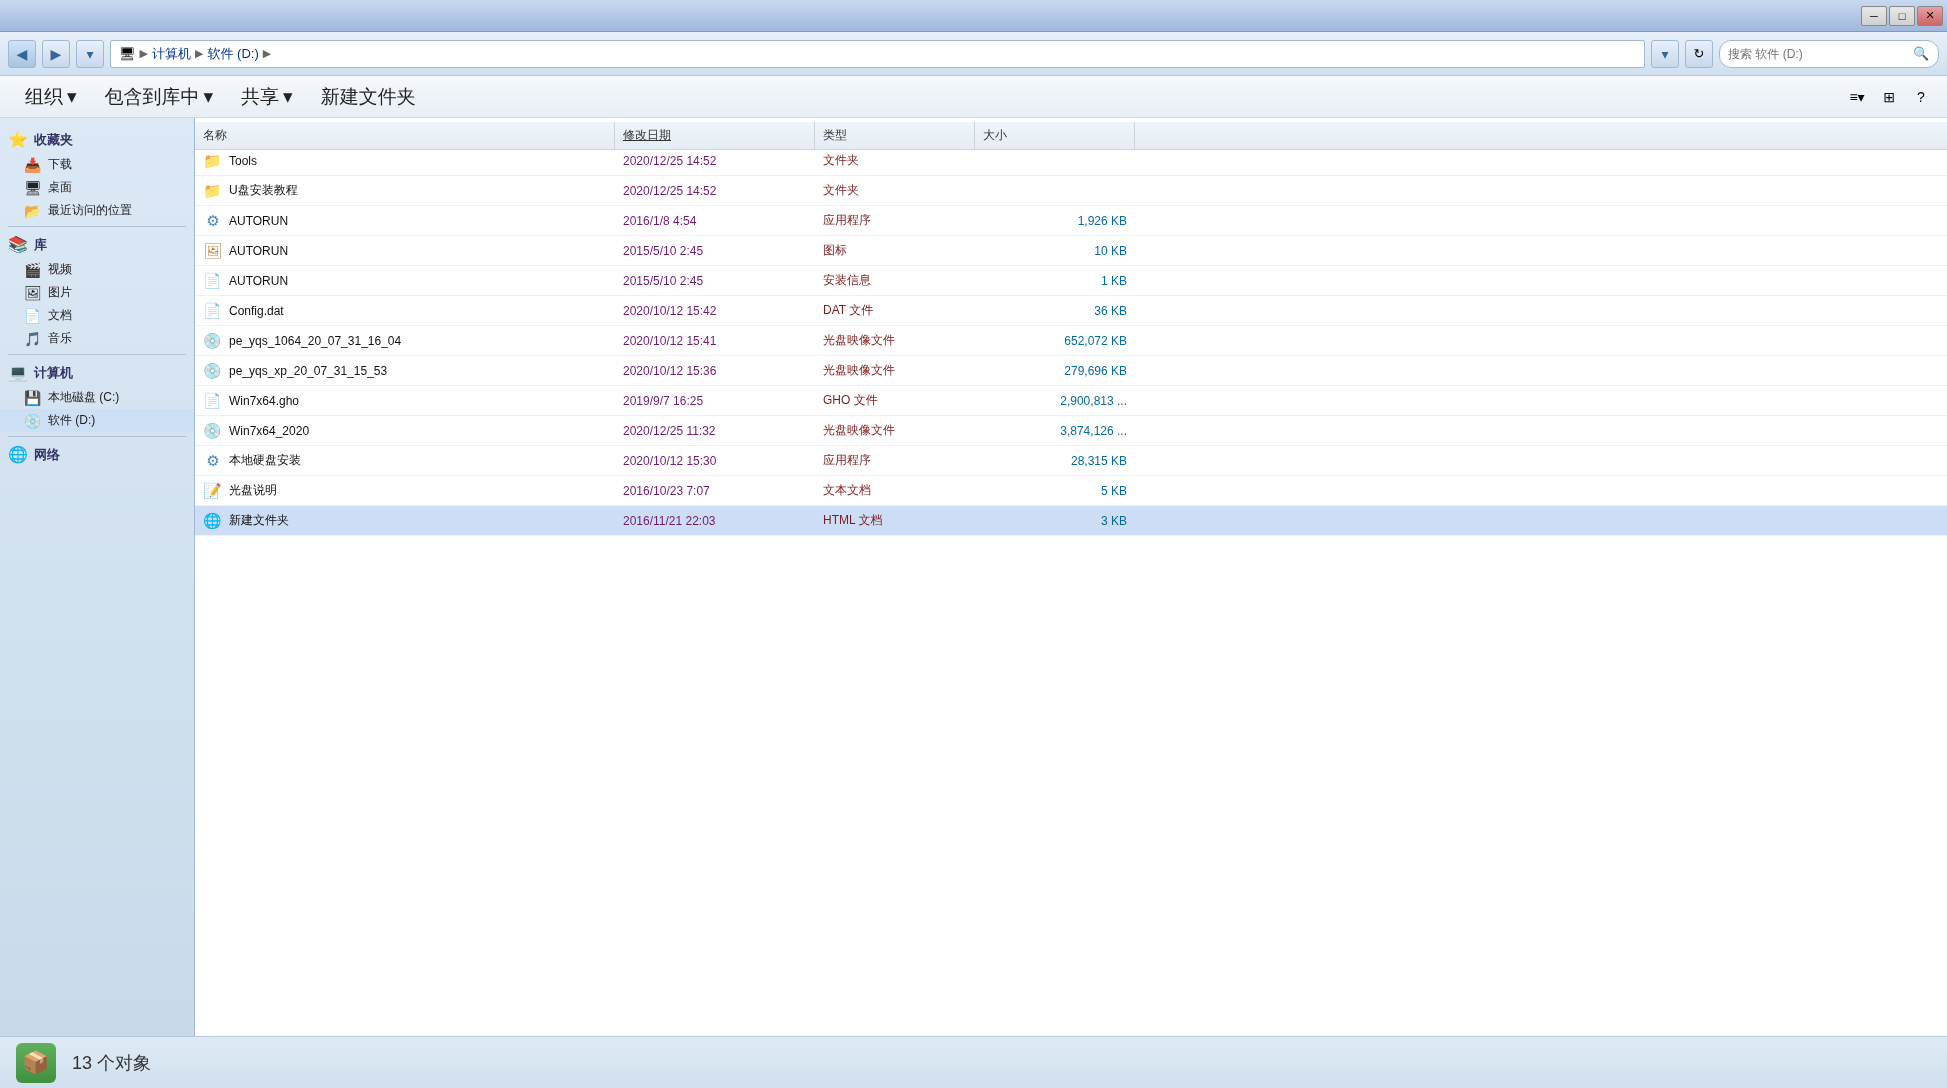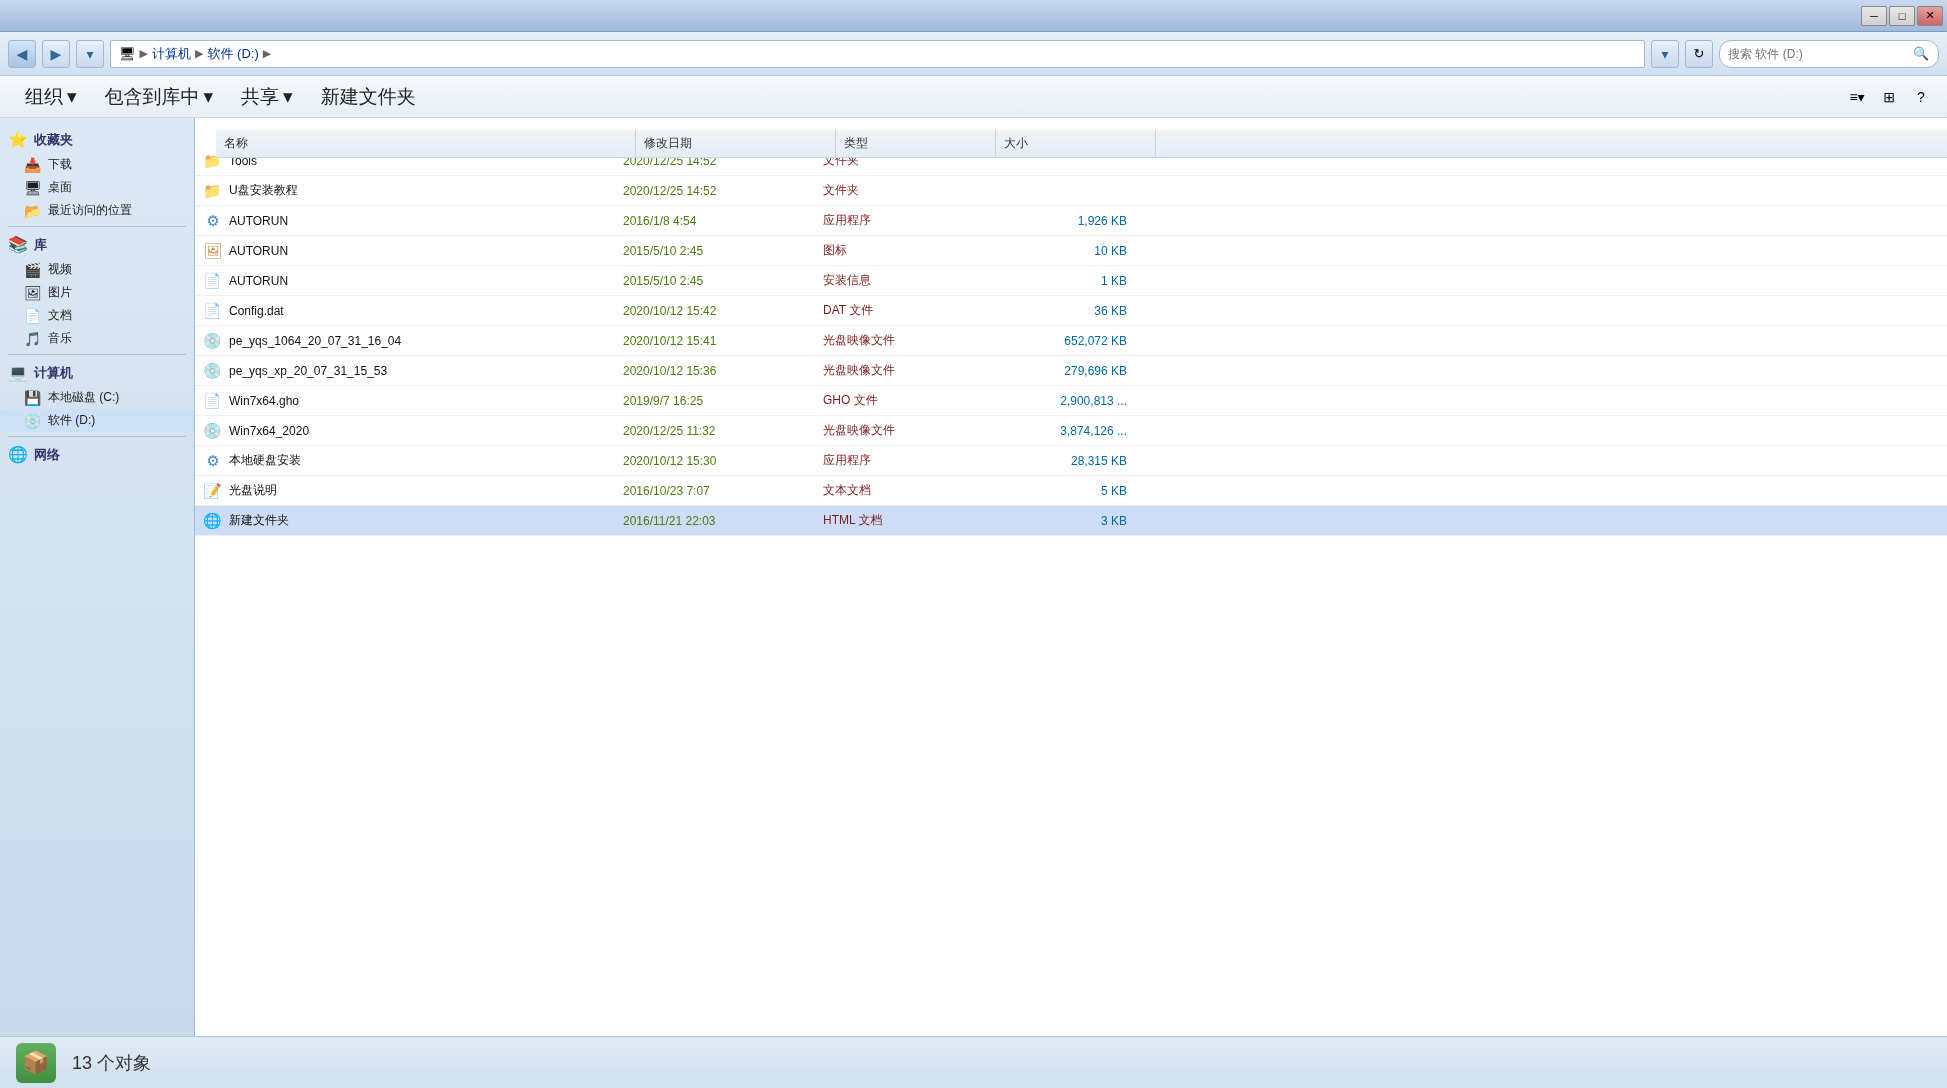--- a/index.html
+++ b/index.html
@@ -226,37 +226,36 @@
       overflow-y: auto;
       background: white;
     }
     .filelist-header {
       display: flex;
       align-items: center;
       height: 28px;
       border-bottom: 1px solid #c8d8e8;
       background: linear-gradient(to bottom, #f0f4f8, #e4ecf4);
       position: sticky;
-      top: 12px;
+      top: 4px;
       z-index: 1;
-      margin-left: 21px;
     }
     .col-header {
       display: flex;
       align-items: center;
       height: 100%;
       padding: 0 8px;
       border-right: 1px solid #c8d4e0;
       font-size: 12px;
       color: #333;
       cursor: pointer;
       user-select: none;
     }
     .col-name { width: 420px; }
-    .col-date { width: 200px; }
+    .col-date { width: 200px; text-decoration: underline; }
     .col-type { width: 160px; text-align: right; }
     .col-size { width: 160px; }
 
     .file-row {
       display: flex;
       align-items: center;
       height: 30px;
       border-bottom: 1px solid #f0f0f0;
       cursor: pointer;
     }
@@ -268,21 +267,21 @@
       padding: 0 8px;
       font-size: 12px;
       overflow: hidden;
       white-space: nowrap;
     }
     .file-cell.name {
       width: 420px;
       gap: 6px;
       color: #111;
     }
-    .file-cell.date { width: 200px; color: #4d7c0f; }
+    .file-cell.date { width: 200px; color: #701a75; }
     .file-cell.type { width: 160px; color: #7f1d1d; }
     .file-cell.size { width: 160px; color: #0369a1; justify-content: flex-end; }
 
     .file-icon {
       font-size: 15px;
       width: 20px;
       text-align: center;
       flex-shrink: 0;
     }
     .folder-icon { color: #f0c040; }

